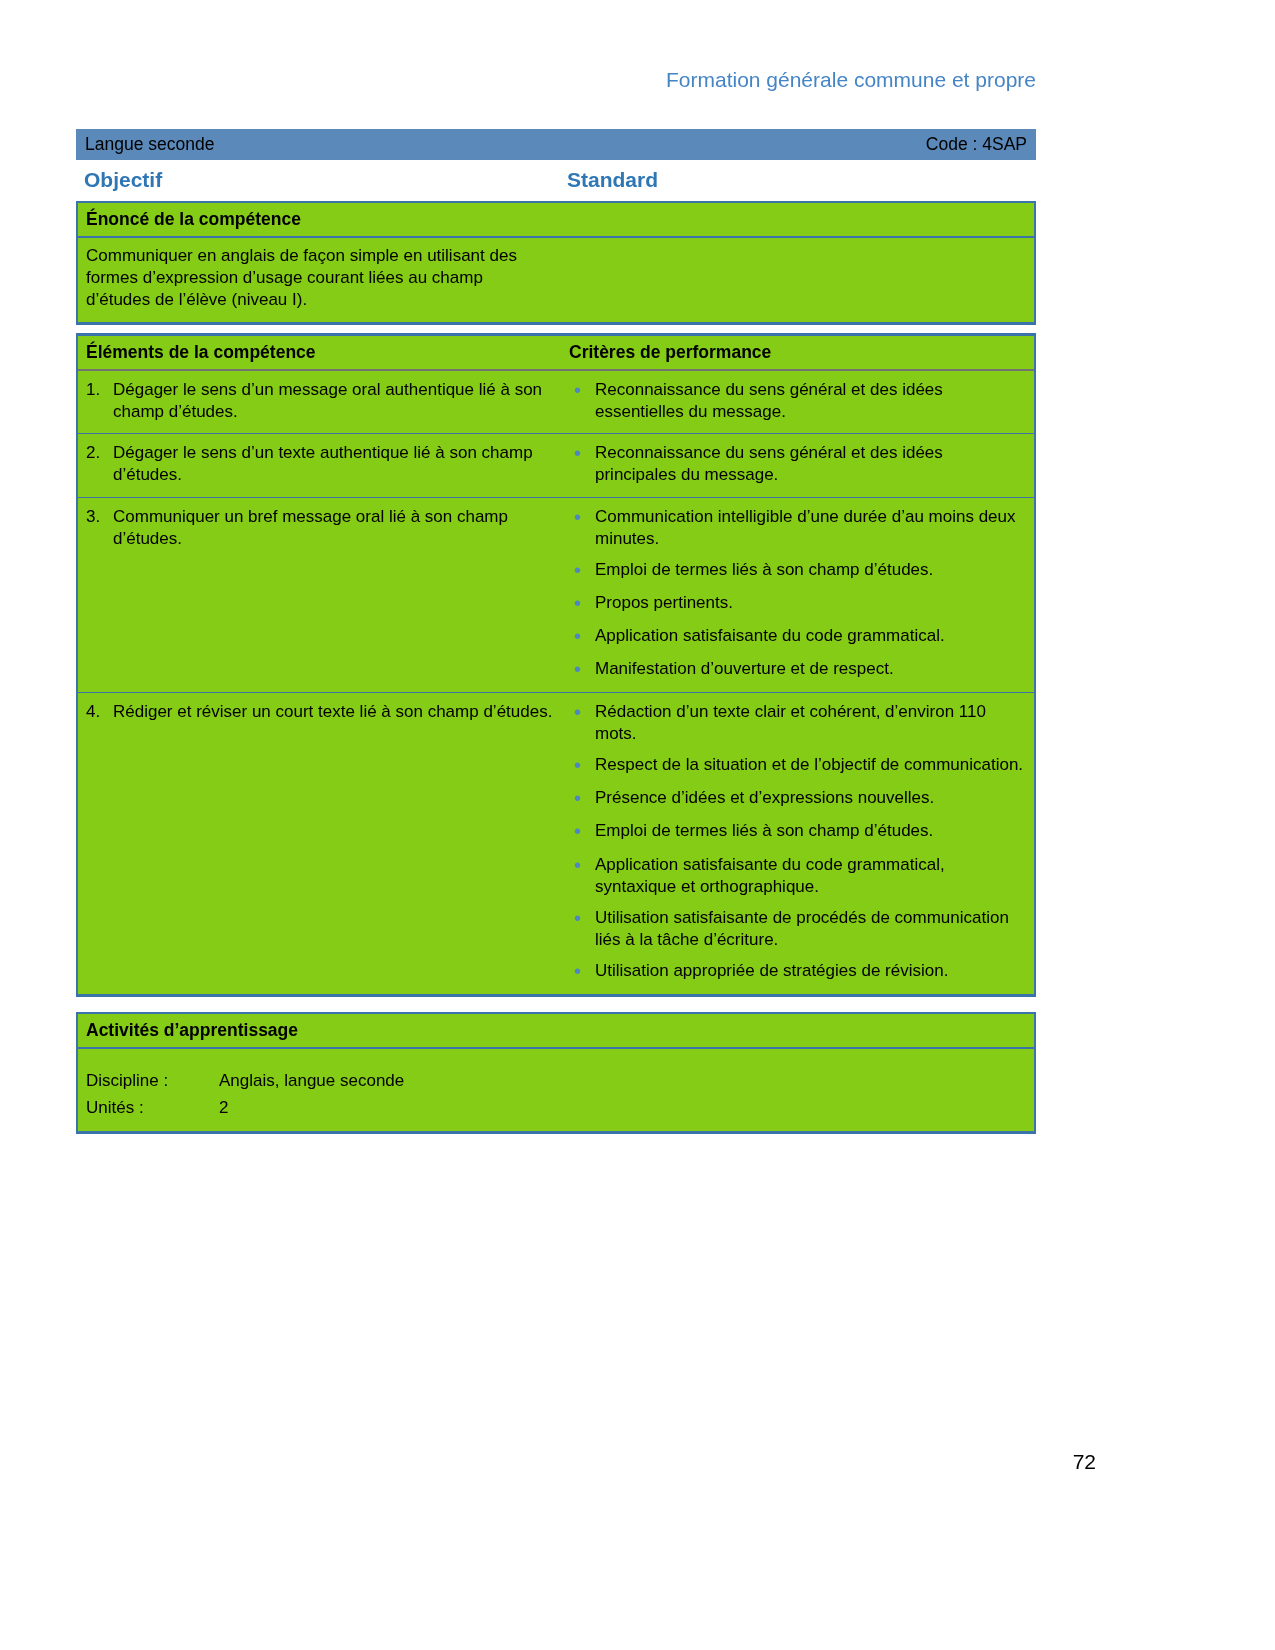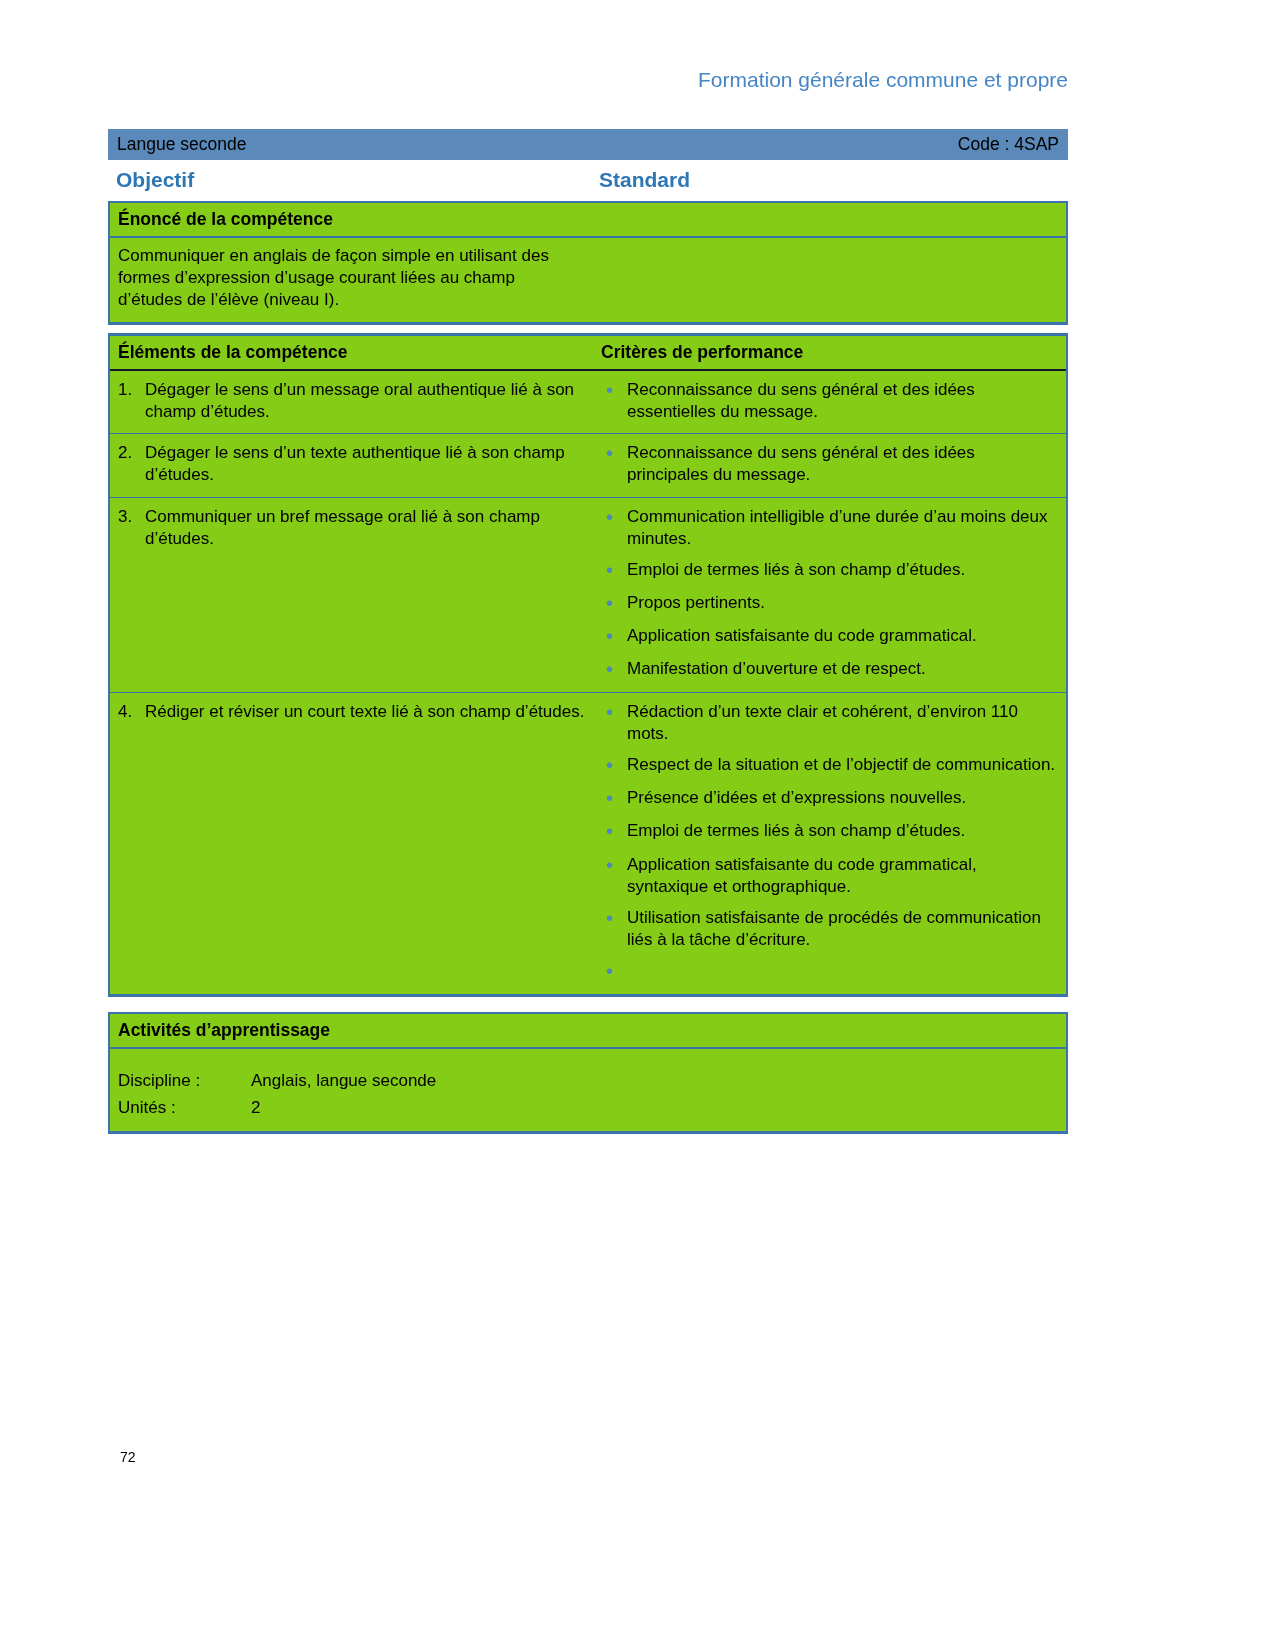--- a/index.html
+++ b/index.html
@@ -7,21 +7,21 @@
   body {
     width: 1275px;
     min-height: 1650px;
     position: relative;
     font-family: "Liberation Sans", sans-serif;
     color: #000000;
     font-size: 17px;
     line-height: 1.3;
   }
   .content {
-    margin-left: 108px;
+    margin-left: 76px;
     width: 960px;
     padding-top: 66px;
   }
   
   .doc-header {
     text-align: right;
     color: #4585c6;
     font-size: 21px;
     margin-bottom: 36px;
   }
@@ -66,21 +66,21 @@
   
   .box.table {
     margin-top: 8px;
     border-top-width: 3px;
     border-bottom-width: 3px;
   }
   .thead {
     display: flex;
     font-weight: bold;
     font-size: 17.5px;
-    border-bottom: 2px solid #0f172a;
+    border-bottom: 2px solid #737373;
   }
   .th.left { width: 487px; padding: 5px 8px; }
   .th.right { flex: 1; padding: 5px 8px 5px 4px; }
   .trow { display: flex; border-top: 1px solid #3a74ab; }
   .trow:first-child { border-top: none; }
   .tcell.tleft {
     width: 487px;
     padding: 8px 12px 10px 8px;
     display: flex;
     align-items: flex-start;
@@ -104,24 +104,24 @@
   .box.activites { margin-top: 15px; border-bottom-width: 3px; }
   .activites-body { padding: 19px 8px 12px 8px; }
   .act-row { margin-top: 5px; }
   .act-row:first-child { margin-top: 2px; }
   .act-label { display: inline-block; min-width: 125px; }
   .act-value { margin-left: 8px; }
   
   .footer {
     position: absolute;
     top: 1448px;
-    left: 120px;
+    left: 136px;
     width: 960px;
-    text-align: left;
-    font-size: 14px;
+    text-align: right;
+    font-size: 21px;
   }
 </style>
 </head>
 <body>
 
 <div class="content">
 
   <div class="doc-header">
     <span>Formation générale commune et propre</span>
   </div>
@@ -224,20 +224,21 @@
             <div class="crit">
               <span class="bullet"></span>
               <span class="ctxt">Application satisfaisante du code grammatical, syntaxique et orthographique.</span>
             </div>
             <div class="crit">
               <span class="bullet"></span>
               <span class="ctxt">Utilisation satisfaisante de procédés de communication liés à la tâche d’écriture.</span>
             </div>
             <div class="crit">
               <span class="bullet"></span>
+              <span class="ctxt">Utilisation appropriée de stratégies de révision.</span>
             </div>
           </div>
         </div>
       </div>
   </div>
 
   <div class="box activites">
     <div class="box-header">Activités d’apprentissage</div>
     <div class="activites-body" id="activites-rows">
         <div class="act-row"><span class="act-label">Discipline :</span><span class="act-value">Anglais, langue seconde</span></div>

